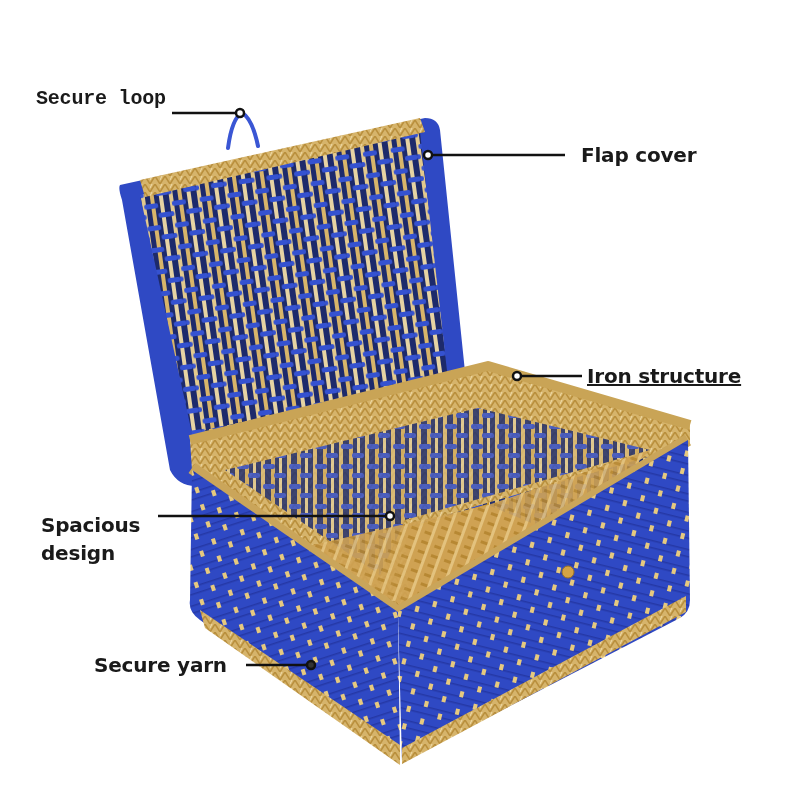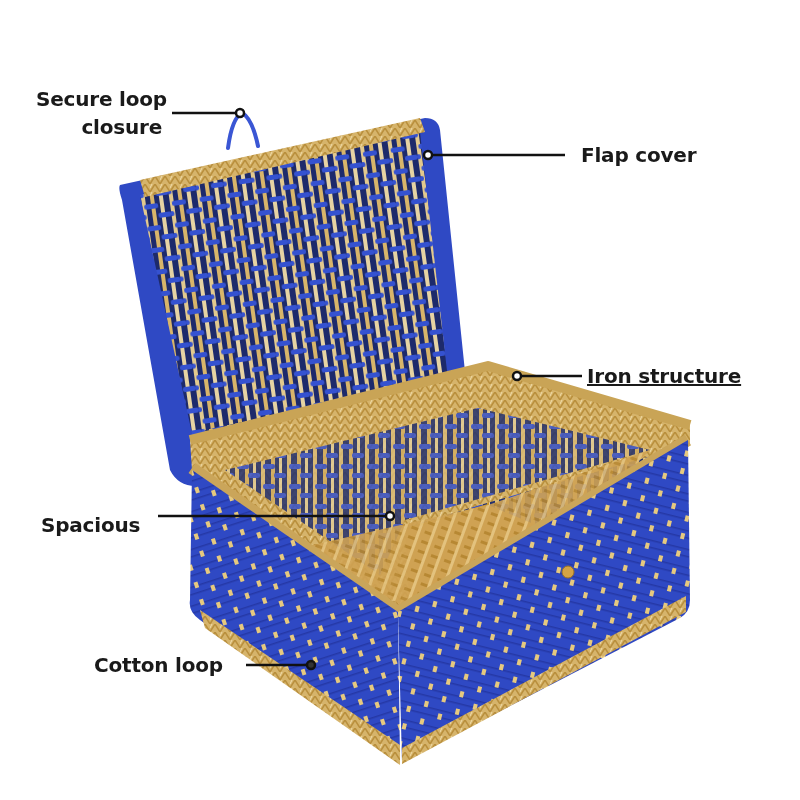--- a/index.html
+++ b/index.html
@@ -1,21 +1,21 @@
 <!DOCTYPE html>
 <html><head>
   <meta charset="utf-8">
   <style>
     html, body { margin: 0; padding: 0; background: #ffffff; }
     body { width: 800px; height: 800px; position: relative; overflow: hidden;
            font-family: "DejaVu Sans", "Liberation Sans", sans-serif; }
     .scene { position: absolute; left: 0; top: 0; width: 800px; height: 800px; }
     .label { position: absolute; font-weight: bold; font-size: 20px; color: #1a1a1a;
              line-height: 28px; letter-spacing: -0.2px; white-space: nowrap; }
-    .label.right { text-align: right; }
+    .label.right { text-align: right; font-family: Liberation Mono, monospace; }
   </style>
 </head>
 <body>
 
 <svg class="scene" width="800" height="800" viewBox="0 0 800 800" xmlns="http://www.w3.org/2000/svg">
   <defs>
     <pattern id="weaveLid" width="28" height="22" patternUnits="userSpaceOnUse" patternTransform="rotate(-8)">
       <rect width="28" height="22" fill="#1d2a6b"></rect>
       <rect x="0" y="0" width="4" height="22" fill="#e2c98e"></rect>
       <rect x="9" y="0" width="4" height="22" fill="#d8b56a"></rect>
@@ -99,30 +99,30 @@
     <circle cx="517" cy="376" r="4"></circle>
     <line x1="158" y1="516" x2="386" y2="516"></line>
     <circle cx="390" cy="516" r="4"></circle>
     <line x1="246" y1="665" x2="307" y2="665"></line>
     <circle cx="311" cy="665" r="4" fill="#333"></circle>
   </g>
 </svg>
 
 <div class="label right" style="left:36px; top:85px; width:126px;">
   <div>Secure loop</div>
-  <div>closure</div>
 </div>
 
 <div class="label" style="left:581px; top:141px;">
   <span>Flap cover</span>
 </div>
 
 <div class="label" style="left:587px; top:362px;text-decoration:underline;">
   <span>Iron structure</span>
 </div>
 
 <div class="label" style="left:41px; top:503px;margin-top:8px;">
   <div>Spacious</div>
+  <div>design</div>
 </div>
 
 <div class="label" style="left:94px; top:651px;">
-  <span>Cotton loop</span>
+  <span>Secure yarn</span>
 </div>
 
 </body></html>

